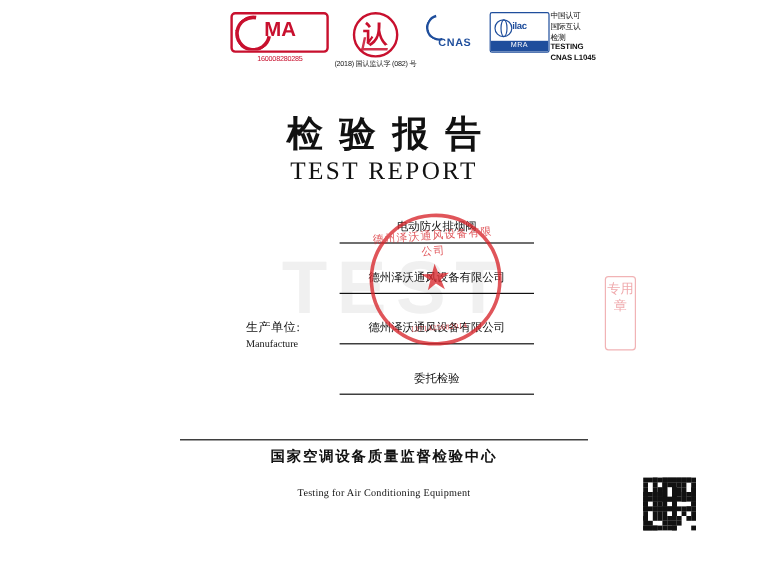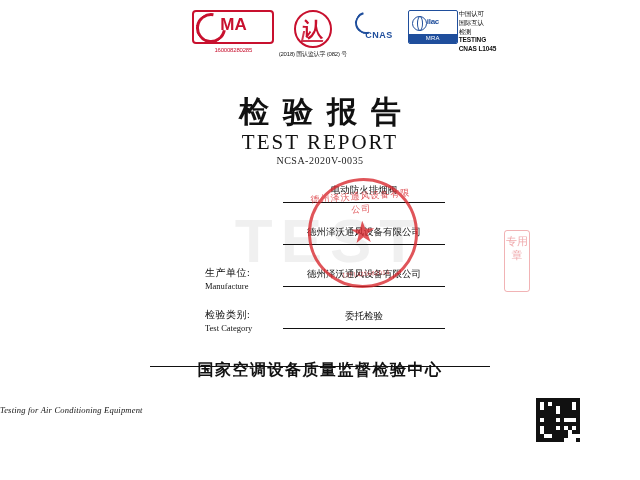--- a/index.html
+++ b/index.html
@@ -275,42 +275,42 @@
   
   .rule {
     position: absolute;
     left: 150px;
     top: 366px;
     width: 340px;
     border-top: 1px solid #111;
   }
   .org-cn {
     position: absolute;
-    top: 360px; left: 0; width: 100%;
-    text-align: center;
-    font-size: 16px;
+    top: 372px; left: 0; width: 100%;
+    text-align: center;
+    font-size: 12px;
     font-weight: 700;
     letter-spacing: 1.5px;
     color: #111;
   }
   .org-en1 {
     position: absolute;
     top: 392px; left: 0; width: 100%;
     text-align: center;
     font-size: 8.5px;
     letter-spacing: .2px;
     color: #111;
   }
   .org-en2 {
     position: absolute;
     top: 405px; left: 0; width: 100%;
+    text-align: center;
     font-size: 8.5px;
     letter-spacing: .2px;
     color: #111;
-    font-style: italic;
   }
 
   
   .seal {
     position: absolute;
     left: 308px; top: 178px;
     width: 104px; height: 104px;
     border: 3px solid #d8262c;
     border-radius: 50%;
     opacity: .78;
@@ -419,45 +419,40 @@
       <div class="zh">检测</div>
       <div class="en">TESTING</div>
       <div class="en">CNAS L1045</div>
     </div>
   </div>
 
   <div class="watermark">TEST</div>
 
   <div class="title-cn">检验报告</div>
   <div class="title-en">TEST REPORT</div>
-  <div class="report-no">NCSA-2020V-0035</div>
 
   <div class="fields">
 
     <div class="field">
       <div class="val">电动防火排烟阀</div>
     </div>
 
     <div class="field">
       <div class="val">德州泽沃通风设备有限公司</div>
     </div>
 
     <div class="field">
       <div class="lbl">
         <span class="zh">生产单位:</span>
         <span class="en">Manufacture</span>
       </div>
       <div class="val">德州泽沃通风设备有限公司</div>
     </div>
 
     <div class="field">
-      <div class="lbl">
-        <span class="zh">检验类别:</span>
-        <span class="en">Test Category</span>
-      </div>
       <div class="val">委托检验</div>
     </div>
   </div>
 
   <div class="seal">
     <div class="arc-top">德州泽沃通风设备有限公司</div>
     <div class="star">★</div>
     <div class="arc-bottom">1371425682014</div>
   </div>
 

